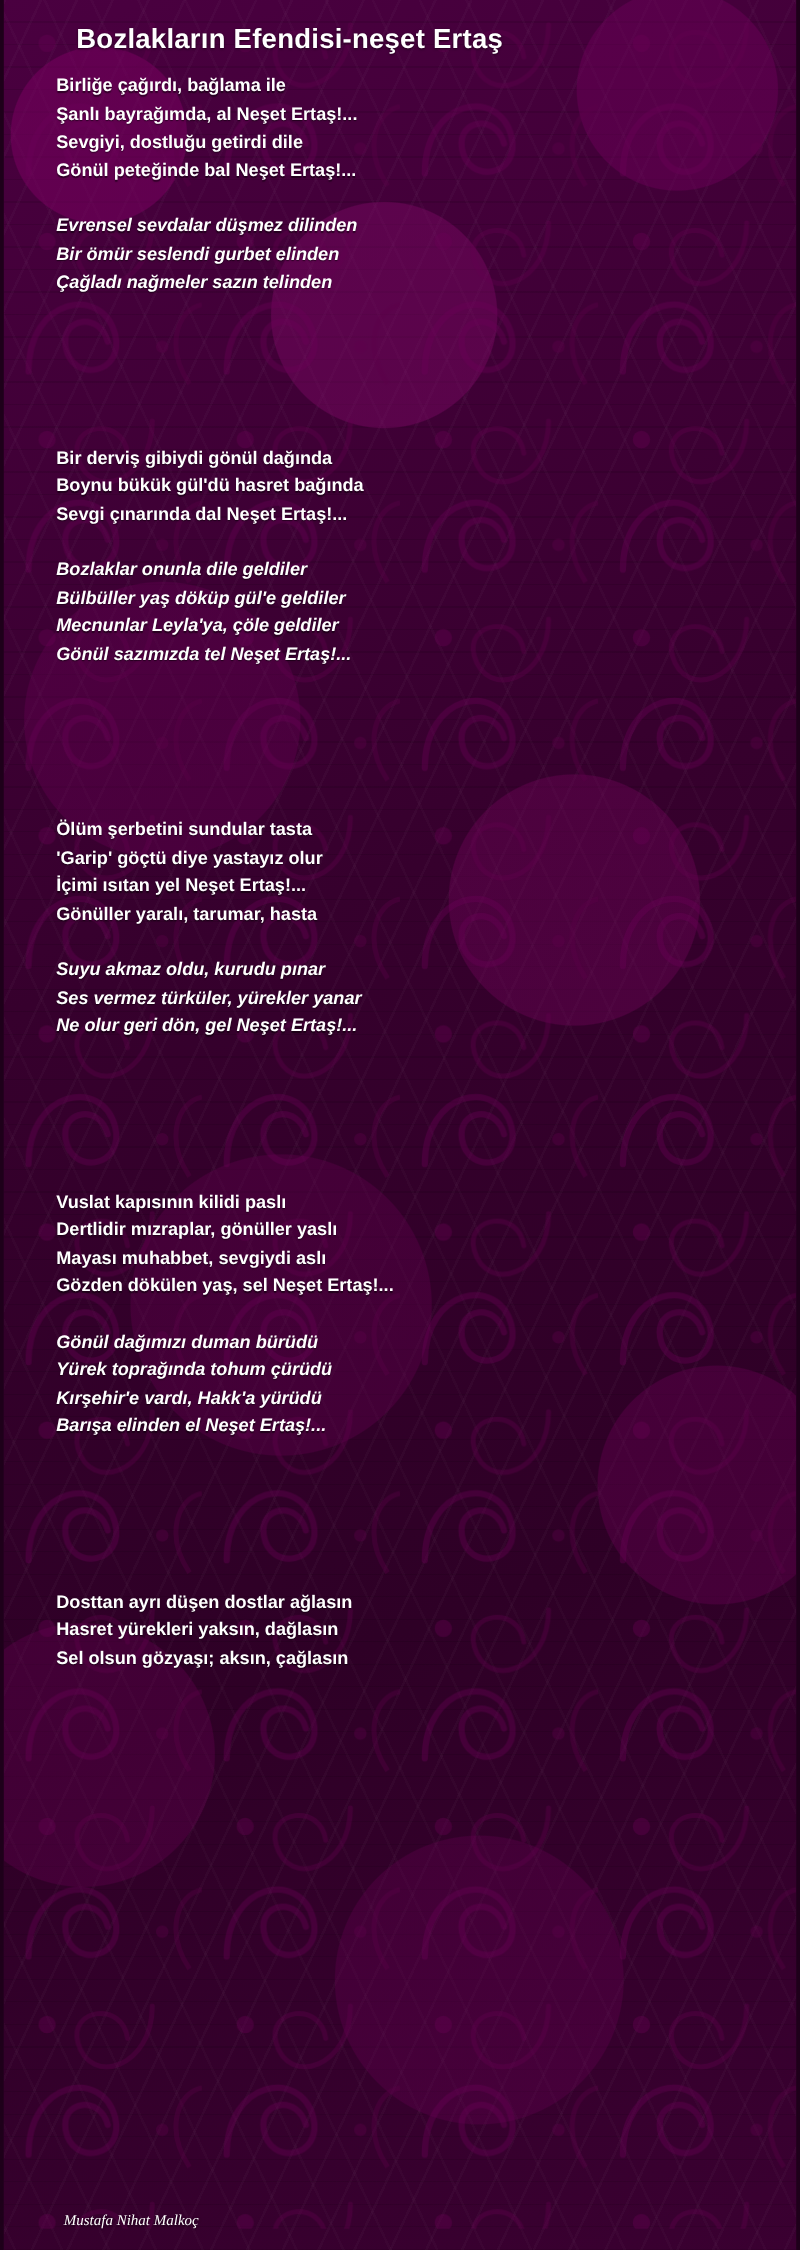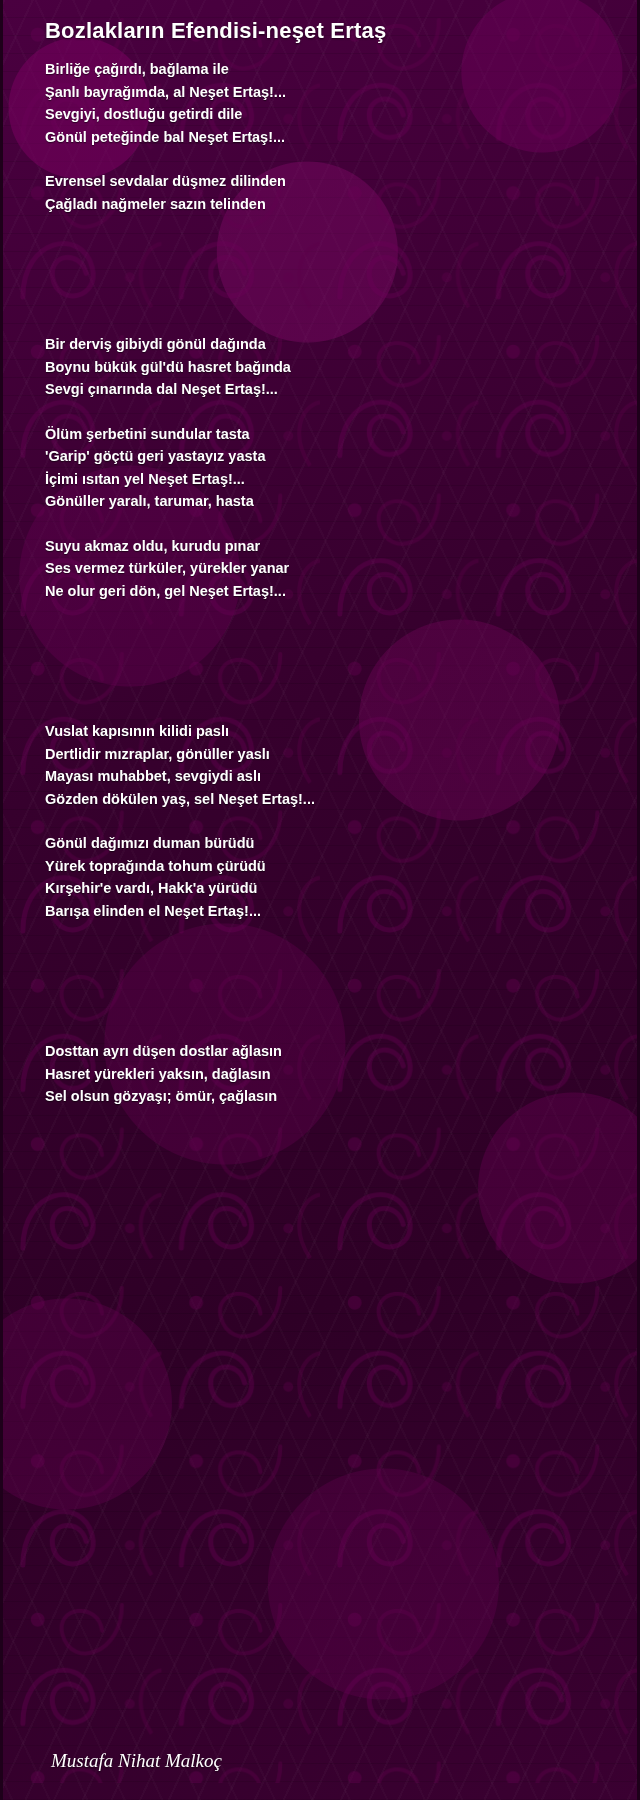--- a/index.html
+++ b/index.html
@@ -51,46 +51,47 @@
     position: relative;
     z-index: 2;
     padding: 18px 30px 0 42px;
   }
 
   .poem-title {
     color: #ffffff;
     font-size: 22px;
     font-weight: bold;
     letter-spacing: 0.2px;
-    margin: 0 0 14px 0;
+    margin: 0 0 14px 16px;
     text-shadow: 0 1px 2px rgba(0,0,0,0.6);
   }
 
   .stanza {
     margin: 0 0 22px 0;
   }
   .stanza.gap-big {
     margin-bottom: 118px;
+    font-style: italic;
   }
   .line {
     color: #ffffff;
     font-size: 14.5px;
     font-weight: bold;
     line-height: 22.5px;
     white-space: pre;
     text-shadow: 0 1px 1px rgba(0,0,0,0.55);
   }
 
   .author {
     position: absolute;
     left: 48px;
-    bottom: 28px;
+    bottom: 16px;
     z-index: 3;
     color: #ffffff;
-    font-size: 19px;
+    font-size: 12px;
     font-style: italic;
     font-family: "Liberation Serif", serif;
     text-shadow: 0 1px 2px rgba(0,0,0,0.6);
   }
 </style>
 </head>
 <body>
 
 <div id="page">
 
@@ -112,33 +113,40 @@
 
     <div class="stanza">
       <div class="line">Birliğe çağırdı, bağlama ile</div>
       <div class="line">Şanlı bayrağımda, al Neşet Ertaş!...</div>
       <div class="line">Sevgiyi, dostluğu getirdi dile</div>
       <div class="line">Gönül peteğinde bal Neşet Ertaş!...</div>
     </div>
 
     <div class="stanza gap-big">
       <div class="line">Evrensel sevdalar düşmez dilinden</div>
+      <div class="line">Bir ömür seslendi gurbet elinden</div>
       <div class="line">Çağladı nağmeler sazın telinden</div>
     </div>
 
     <div class="stanza">
       <div class="line">Bir derviş gibiydi gönül dağında</div>
       <div class="line">Boynu bükük gül'dü hasret bağında</div>
       <div class="line">Sevgi çınarında dal Neşet Ertaş!...</div>
     </div>
 
+    <div class="stanza gap-big">
+      <div class="line">Bozlaklar onunla dile geldiler</div>
+      <div class="line">Bülbüller yaş döküp gül'e geldiler</div>
+      <div class="line">Mecnunlar Leyla'ya, çöle geldiler</div>
+      <div class="line">Gönül sazımızda tel Neşet Ertaş!...</div>
+    </div>
 
     <div class="stanza">
       <div class="line">Ölüm şerbetini sundular tasta</div>
-      <div class="line">'Garip' göçtü geri yastayız yasta</div>
+      <div class="line">'Garip' göçtü diye yastayız olur</div>
       <div class="line">İçimi ısıtan yel Neşet Ertaş!...</div>
       <div class="line">Gönüller yaralı, tarumar, hasta</div>
     </div>
 
     <div class="stanza gap-big">
       <div class="line">Suyu akmaz oldu, kurudu pınar</div>
       <div class="line">Ses vermez türküler, yürekler yanar</div>
       <div class="line">Ne olur geri dön, gel Neşet Ertaş!...</div>
     </div>
 
@@ -152,18 +160,18 @@
     <div class="stanza gap-big">
       <div class="line">Gönül dağımızı duman bürüdü</div>
       <div class="line">Yürek toprağında tohum çürüdü</div>
       <div class="line">Kırşehir'e vardı, Hakk'a yürüdü</div>
       <div class="line">Barışa elinden el Neşet Ertaş!...</div>
     </div>
 
     <div class="stanza">
       <div class="line">Dosttan ayrı düşen dostlar ağlasın</div>
       <div class="line">Hasret yürekleri yaksın, dağlasın</div>
-      <div class="line">Sel olsun gözyaşı; ömür, çağlasın</div>
+      <div class="line">Sel olsun gözyaşı; aksın, çağlasın</div>
     </div>
   </div>
 
   <div class="author">Mustafa Nihat Malkoç</div>
 </div>
 
 </body></html>

